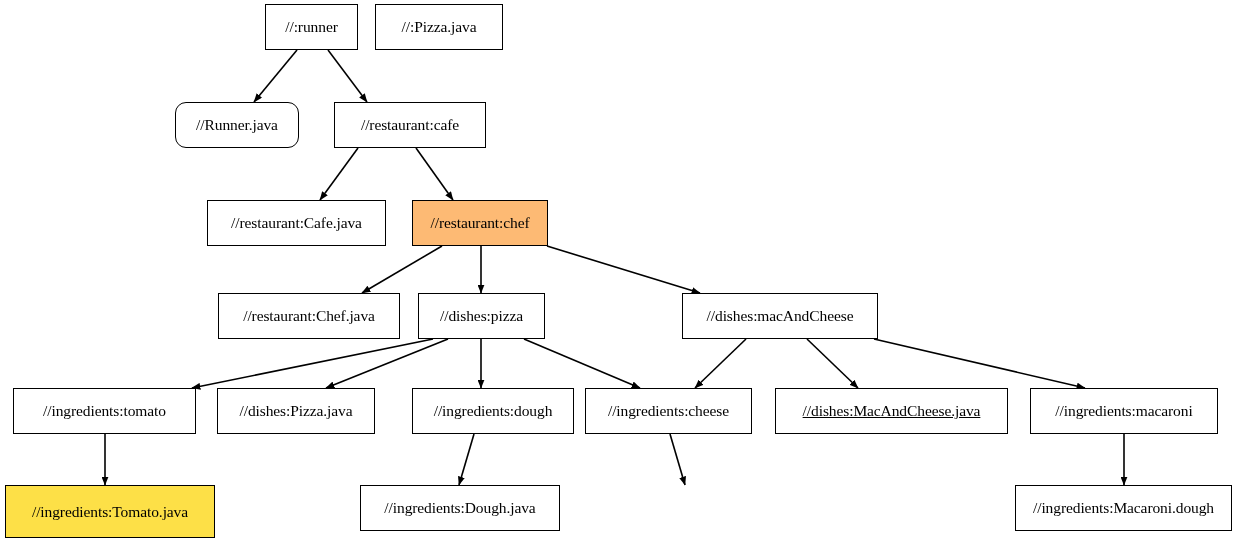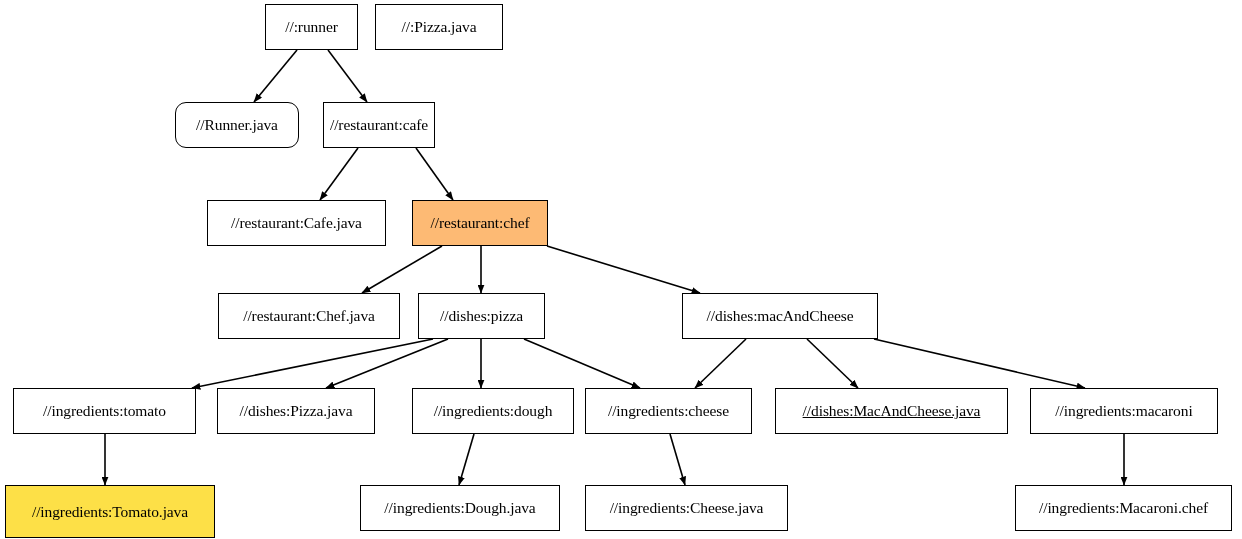--- a/index.html
+++ b/index.html
@@ -87,21 +87,21 @@
   <div id="node-layer">
       <div class="graph-node" style="left: 265px; top: 4px; width: 93px; height: 46px; border-color: rgb(0, 0, 0); background: rgb(255, 255, 255);">
         <span class="node-label">//:runner</span>
       </div>
       <div class="graph-node" style="left: 375px; top: 4px; width: 128px; height: 46px; border-color: rgb(0, 0, 0); background: rgb(255, 255, 255);">
         <span class="node-label">//:Pizza.java</span>
       </div>
       <div class="graph-node" style="left: 175px; top: 102px; width: 124px; height: 46px; border-color: rgb(0, 0, 0); background: rgb(255, 255, 255); border-radius: 11px;">
         <span class="node-label">//Runner.java</span>
       </div>
-      <div class="graph-node" style="left: 323px; top: 102px; width: 112px; height: 46px; border-color: rgb(0, 0, 0); background: rgb(255, 255, 255);">
+      <div class="graph-node" style="left: 334px; top: 102px; width: 152px; height: 46px; border-color: rgb(0, 0, 0); background: rgb(255, 255, 255);">
         <span class="node-label">//restaurant:cafe</span>
       </div>
       <div class="graph-node" style="left: 207px; top: 200px; width: 179px; height: 46px; border-color: rgb(0, 0, 0); background: rgb(255, 255, 255);">
         <span class="node-label">//restaurant:Cafe.java</span>
       </div>
       <div class="graph-node" style="left: 412px; top: 200px; width: 136px; height: 46px; border-color: rgb(0, 0, 0); background: #fdba74;">
         <span class="node-label">//restaurant:chef</span>
       </div>
       <div class="graph-node" style="left: 218px; top: 293px; width: 182px; height: 46px; border-color: rgb(0, 0, 0); background: rgb(255, 255, 255);">
         <span class="node-label">//restaurant:Chef.java</span>
@@ -129,21 +129,18 @@
       </div>
       <div class="graph-node" style="left: 1030px; top: 388px; width: 188px; height: 46px; border-color: rgb(0, 0, 0); background: rgb(255, 255, 255);">
         <span class="node-label">//ingredients:macaroni</span>
       </div>
       <div class="graph-node" style="left: 5px; top: 485px; width: 210px; height: 53px; border-color: rgb(0, 0, 0); background: #fde047;">
         <span class="node-label">//ingredients:Tomato.java</span>
       </div>
       <div class="graph-node" style="left: 360px; top: 485px; width: 200px; height: 46px; border-color: rgb(0, 0, 0); background: rgb(255, 255, 255);">
         <span class="node-label">//ingredients:Dough.java</span>
       </div>
-      <div class="graph-node" style="left: 585px; top: 485px; width: 203px; height: 46px; border-color: rgb(0, 0, 0); background: rgb(255, 255, 255);">
-        <span class="node-label">//ingredients:Cheese.java</span>
-      </div>
       <div class="graph-node" style="left: 1015px; top: 485px; width: 217px; height: 46px; border-color: rgb(0, 0, 0); background: rgb(255, 255, 255);">
-        <span class="node-label">//ingredients:Macaroni.chef</span>
+        <span class="node-label">//ingredients:Macaroni.dough</span>
       </div>
     </div>
 
 </div>
 
 </body></html>

